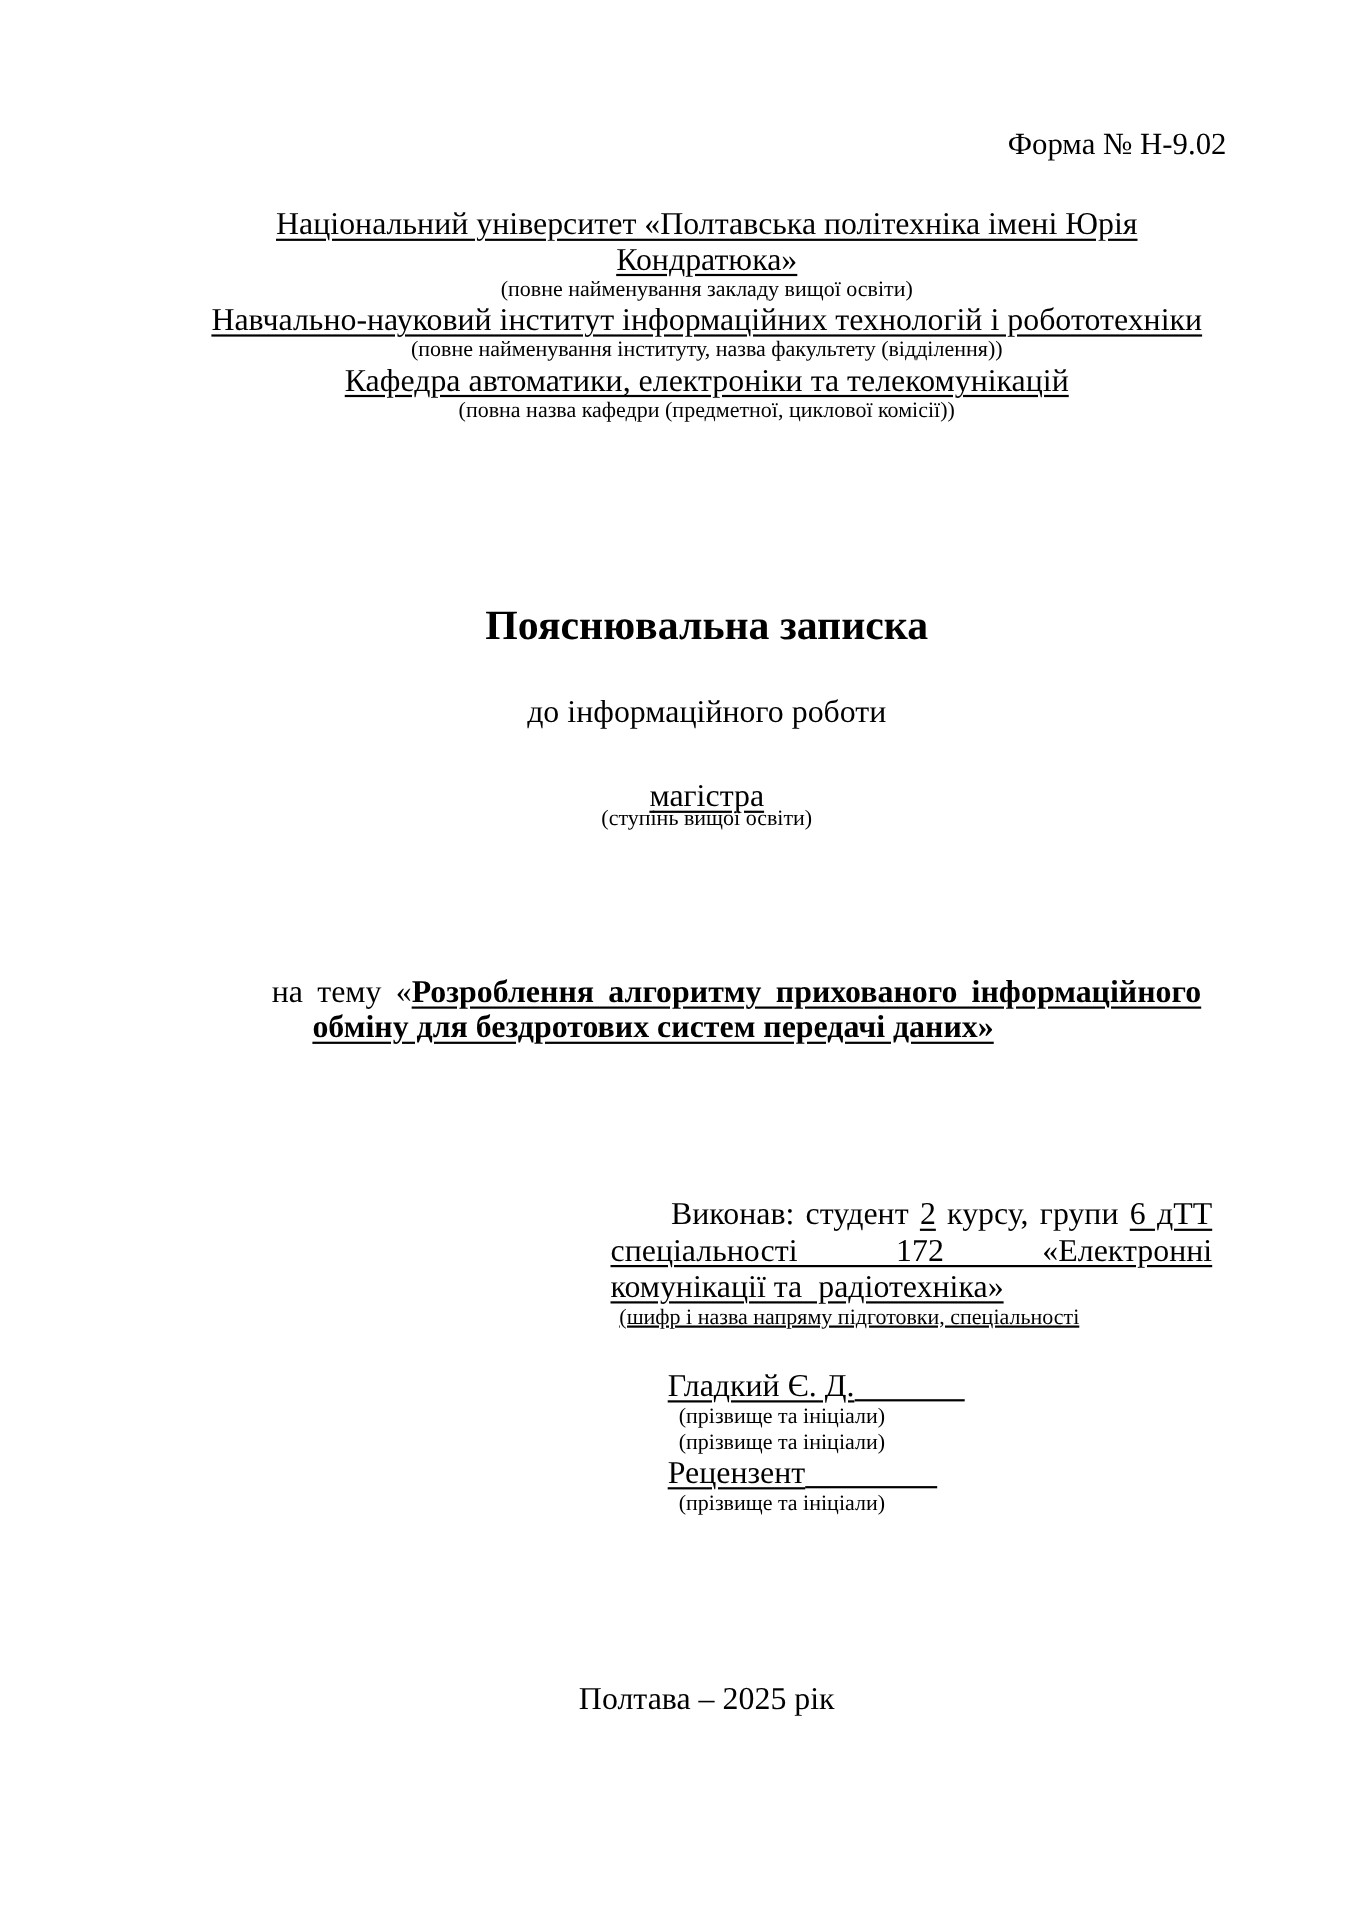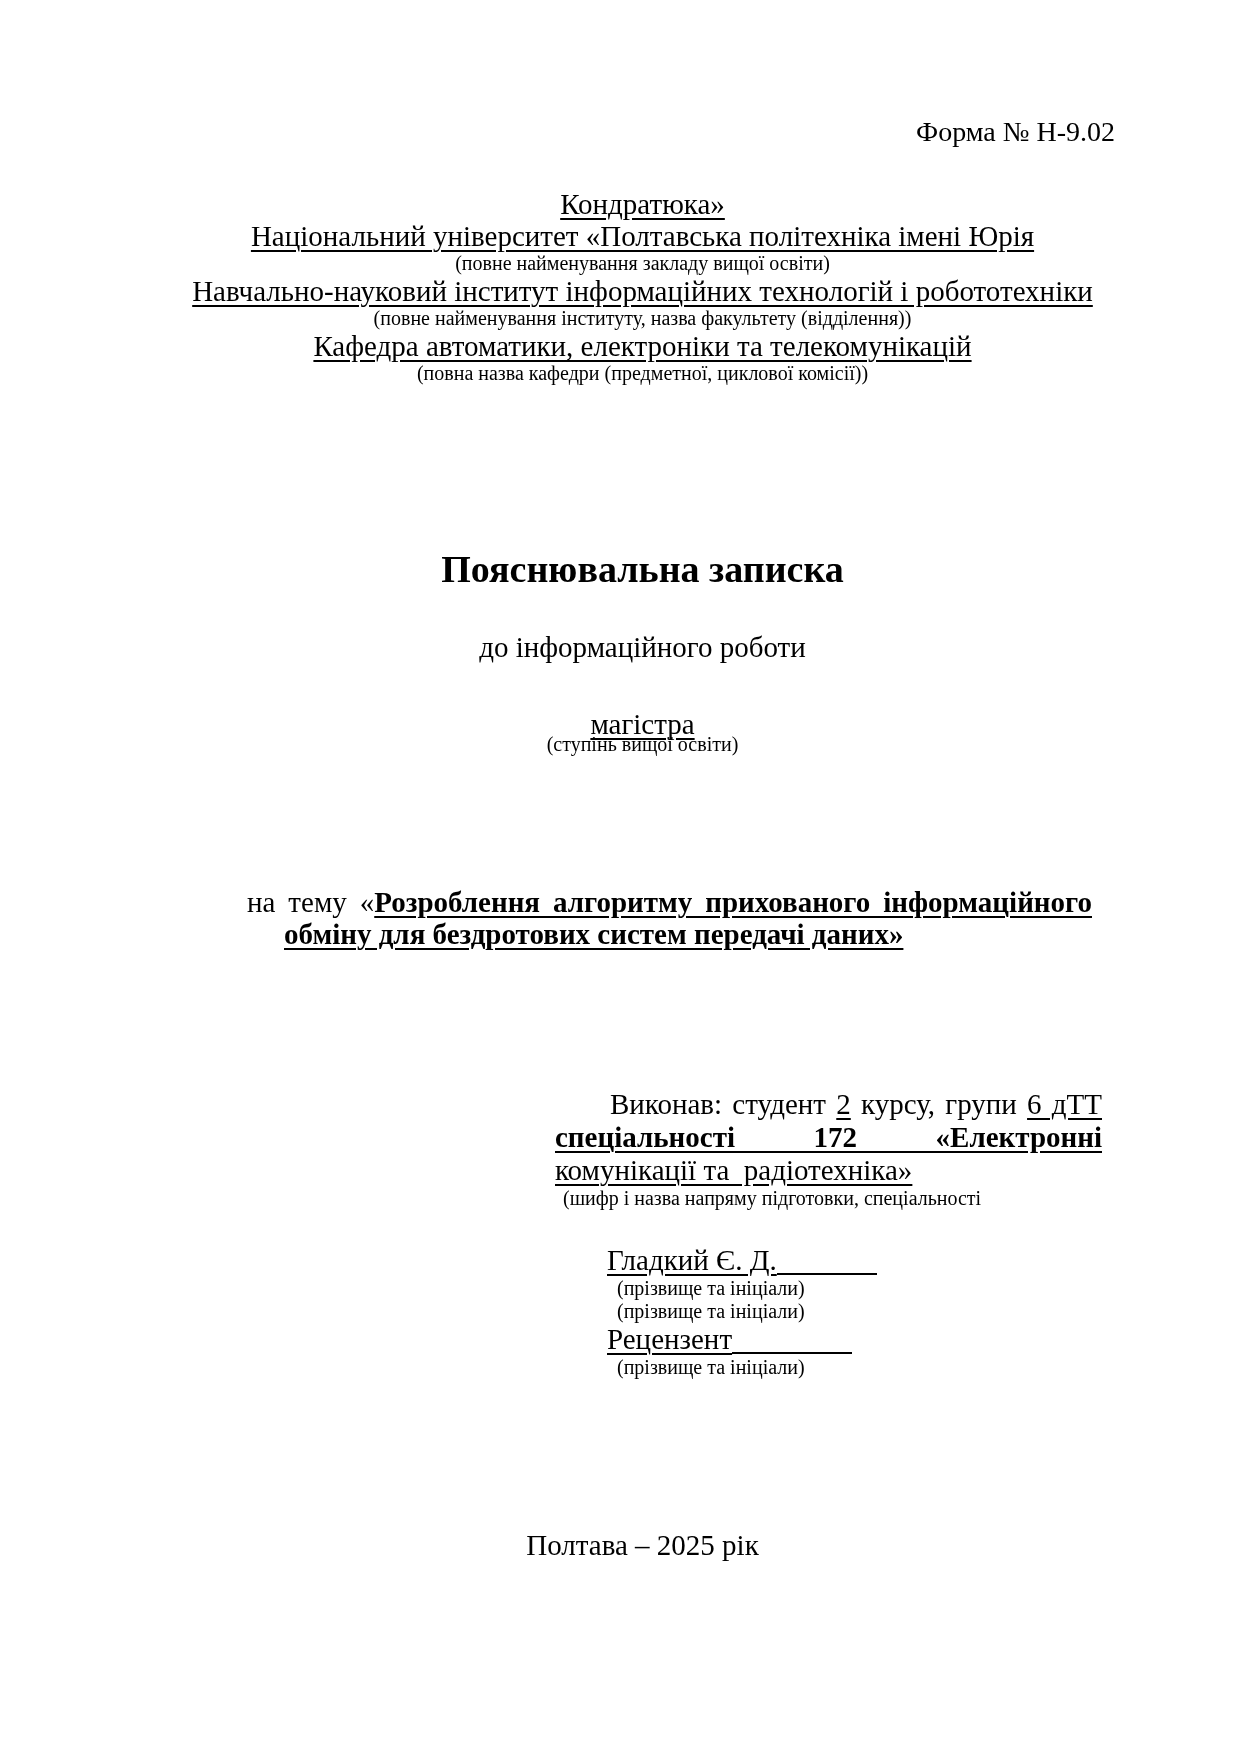--- a/index.html
+++ b/index.html
@@ -48,44 +48,44 @@
   }
   .topic-line1 { text-align: justify; text-align-last: justify; }
   .topic-line2 { margin-left: 37px; }
   .topic-bold { font-weight: bold; }
 
   .performer-block {
     position: absolute; top: 1088px; left: 555px; width: 547px;
     font-size: 29px; line-height: 33px;
   }
   .p-line1 { text-indent: 55px; text-align: justify; text-align-last: justify; }
-  .p-line2 { text-align: justify; text-align-last: justify; font-weight: bold; }
-  .p-note { margin-left: 8px; }
+  .p-line2 { text-align: justify; text-align-last: justify; }
+  .p-note { margin-left: 8px; text-decoration: underline; }
   .gap { height: 34px; }
   .sig-name-row { margin-left: 52px; line-height: 33px; }
   .sig-note { margin-left: 62px; }
   .fill {
     display: inline-block;
     border-bottom: 2px solid #000;
     position: relative; top: 5px;
     height: 2px;
   }
   .fill-1 { width: 100px; }
   .fill-3 { width: 120px; }
 </style>
 </head>
 <body>
 
 <div class="page">
 
   <div class="form-number">Форма № Н-9.02</div>
 
   <div class="centered header-block">
+    <div class="main-line u">Національний університет «Полтавська політехніка імені Юрія</div>
     <div class="main-line u">Кондратюка»</div>
-    <div class="main-line u">Національний університет «Полтавська політехніка імені Юрія</div>
     <div class="note">(повне найменування закладу вищої освіти)</div>
     <div class="main-line u">Навчально-науковий інститут інформаційних технологій і робототехніки</div>
     <div class="note">(повне найменування інституту, назва факультету (відділення))</div>
     <div class="main-line u">Кафедра автоматики, електроніки та телекомунікацій</div>
     <div class="note">(повна назва кафедри (предметної, циклової комісії))</div>
   </div>
 
   <div class="centered doc-title">Пояснювальна записка</div>
 
   <div class="centered doc-subtitle">до інформаційного роботи</div>

